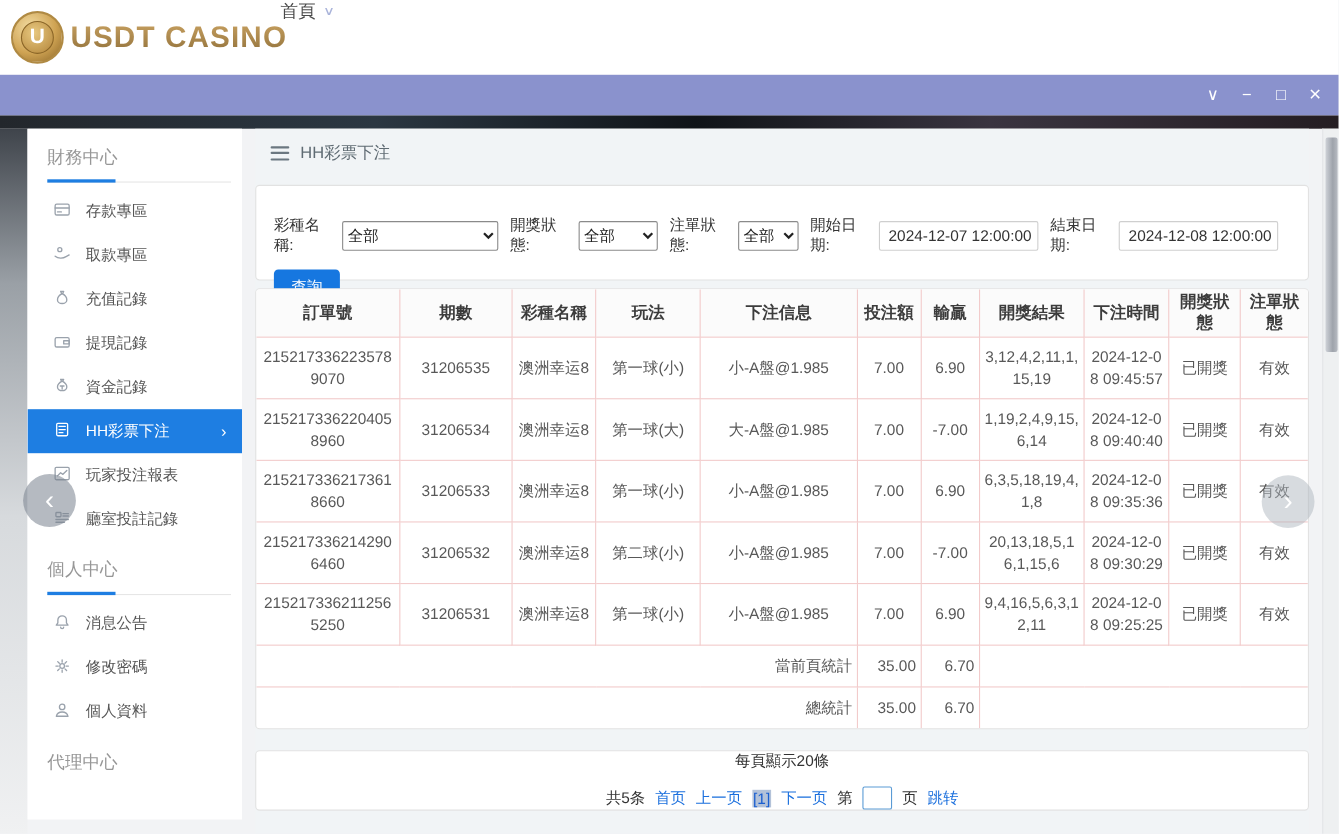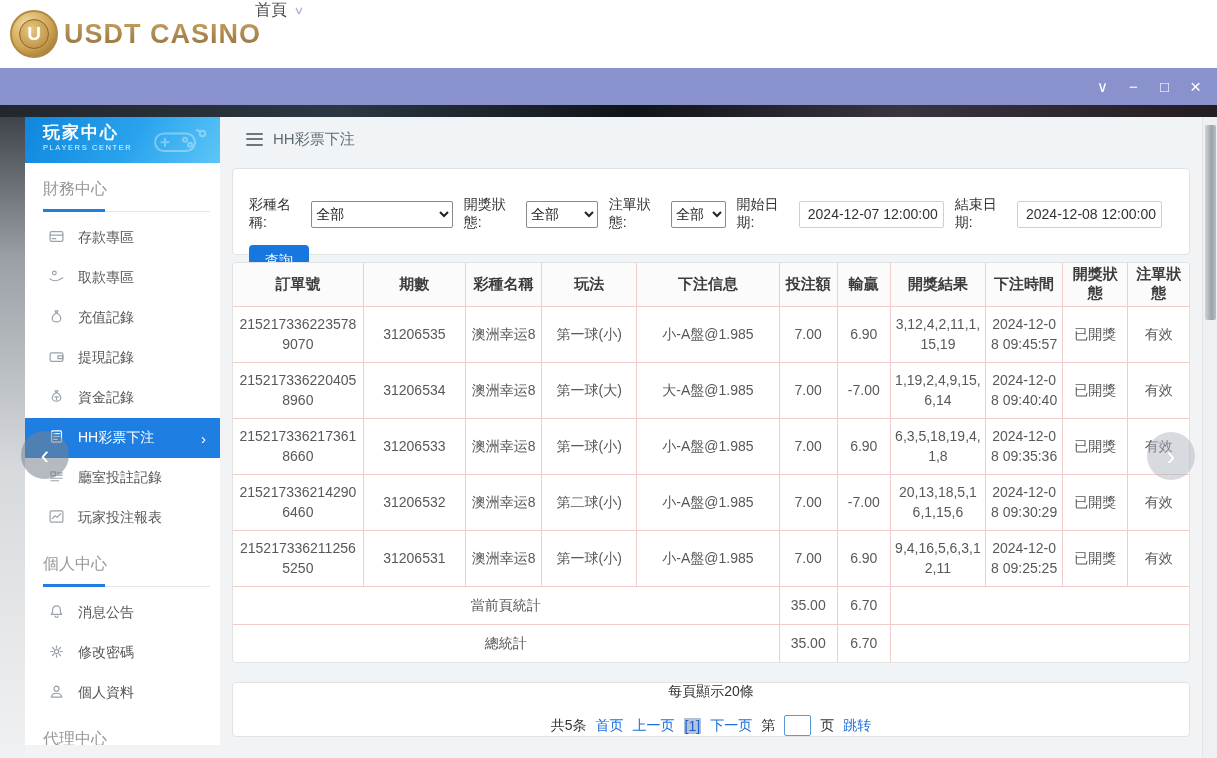--- a/index.html
+++ b/index.html
@@ -62,21 +62,21 @@
   .sel-lottery { width:148px; } .sel-draw { width:75px; } .sel-order { width:57px; }
   .f-row input[type=text] { height:27px; width:145px; border:1px solid #cfcfcf; border-radius:2px; font-size:14px; color:#333; padding-left:8px; font-family:"Liberation Sans",sans-serif; }
   .btn-query { margin-top:13px; background:#1677e0; color:#fff; border:none; border-radius:4px; padding:7px 16px; font-size:14px; cursor:pointer; }
   
   .table-panel { top:145px; overflow:hidden; }
   table { width:100%; border-collapse:collapse; table-layout:fixed; }
   th, td { border:1px solid #f2cbcb; text-align:center; vertical-align:middle; padding:2px 4px; }
   thead th { height:43px; font-size:15px; font-weight:bold; color:#3c3c3c; background:#fbfbfb; border-top:none; }
   tbody td { height:56px; font-size:14px; color:#585858; word-break:break-all; line-height:1.45; }
   tr > :first-child { border-left:none; } tr > :last-child { border-right:none; }
-  tr.sum td { height:38px; }
+  tr.sum td { height:38px;text-align:right; }
   tbody tr:last-child td { border-bottom:none; }
   
   .pager-panel { top:565px; height:55px; display:flex; align-items:center; justify-content:space-between; padding:0 16px;flex-direction:column; }
   .pg-left { font-size:14px; color:#333; }
   .pg-right { display:flex; align-items:center; gap:9px; font-size:14px; color:#333; }
   .plink { color:#1a6fdd; cursor:pointer; }
   .pcur { background:#b3c2d9; color:#1a5fd0; padding:0 1px; }
   .pinput { width:27px; height:21px; border:1px solid #5b9bd5; border-radius:2px; }
   .pg-right .jump { color:#1a6fdd; cursor:pointer; }
   
@@ -136,32 +136,20 @@
     <span class="win-btn">∨</span>
     <span class="win-btn">−</span>
     <span class="win-btn">□</span>
     <span class="win-btn close">×</span>
   </div>
 
 <div class="darkstrip"></div>
 <div class="leftstrip"></div>
 
 <div class="sidebar">
-  <div class="sb-header">
-    <div class="sb-title">玩家中心</div>
-    <div class="sb-sub">PLAYERS CENTER</div>
-    <svg class="sb-gamepad" width="60" height="36" viewBox="0 0 48 24" fill="none" stroke="#ffffff" stroke-width="1.6">
-      <rect x="4" y="6" width="32" height="14" rx="7"></rect>
-        <path d="M12 9.5v7M8.5 13h7"></path>
-        <circle cx="28" cy="11" r="1.6"></circle>
-        <circle cx="32" cy="15" r="1.6"></circle>
-      <circle cx="42" cy="6" r="2.2"></circle>
-        <path d="M37 3l4 2"></path>
-    </svg>
-  </div>
   <div id="sb-body">
       <div class="sb-section">財務中心</div>
       <div class="sb-underline">
         <span class="blue"></span>
       </div>
       <div class="sb-item">
         <span><svg viewBox="0 0 24 24">
             <rect x="3" y="5" width="18" height="14" rx="2"></rect>
             <path d="M3 10h18M6 15h5"></path>
           </svg></span>
@@ -199,31 +187,31 @@
       <div class="sb-item active">
         <span><svg viewBox="0 0 24 24">
             <rect x="5" y="4" width="14" height="16" rx="1.5"></rect>
             <path d="M8 8h8M8 12h8M8 16h5"></path>
           </svg></span>
         <span>HH彩票下注</span>
         <span class="chev-r">›</span>
       </div>
       <div class="sb-item">
         <span><svg viewBox="0 0 24 24">
+            <rect x="3" y="4" width="18" height="16" rx="1.5"></rect>
+            <path d="M6 15l4-4 3 2 5-5"></path>
+          </svg></span>
+        <span>玩家投注報表</span>
+      </div>
+      <div class="sb-item">
+        <span><svg viewBox="0 0 24 24">
             <rect x="4" y="5.5" width="6.5" height="5.5" rx="1"></rect>
             <path d="M13 7h7M13 10h7M4 14.5h16M4 18h11"></path>
           </svg></span>
         <span>廳室投註記錄</span>
-      </div>
-      <div class="sb-item">
-        <span><svg viewBox="0 0 24 24">
-            <rect x="3" y="4" width="18" height="16" rx="1.5"></rect>
-            <path d="M6 15l4-4 3 2 5-5"></path>
-          </svg></span>
-        <span>玩家投注報表</span>
       </div>
       <div class="sb-section">個人中心</div>
       <div class="sb-underline">
         <span class="blue"></span>
       </div>
       <div class="sb-item">
         <span><svg viewBox="0 0 24 24">
             <path d="M12 4a5.5 5.5 0 0 1 5.5 5.5V13l2 3h-15l2-3V9.5A5.5 5.5 0 0 1 12 4z"></path>
             <path d="M10 18.5a2 2 0 0 0 4 0"></path>
           </svg></span>

